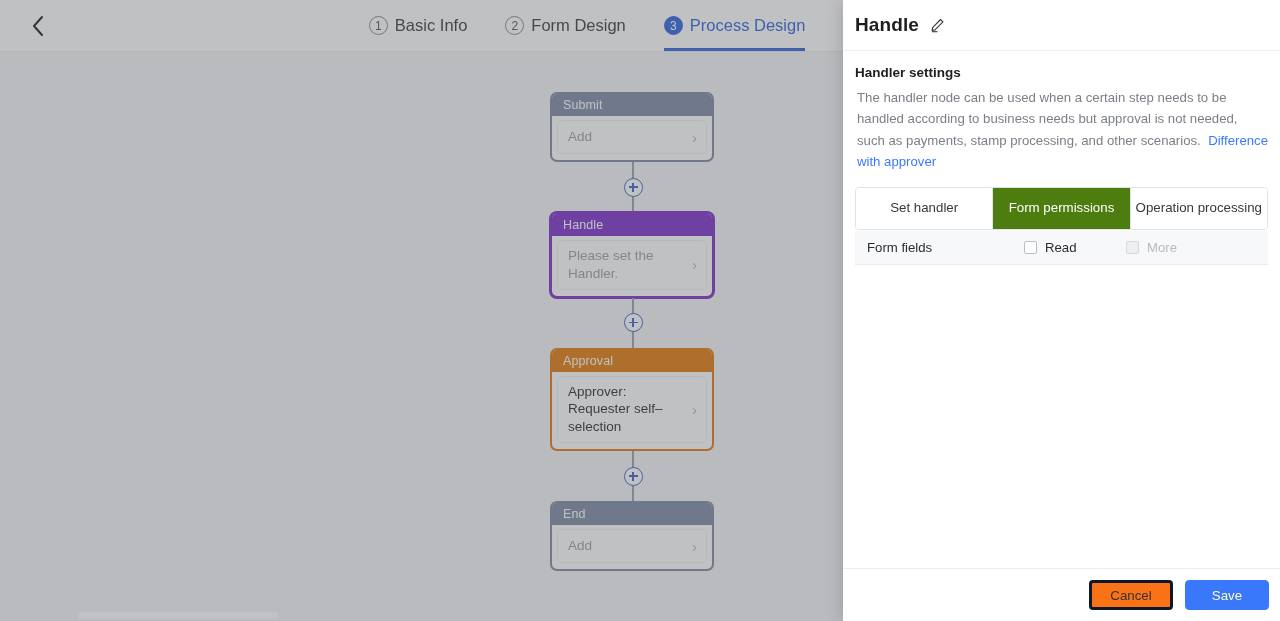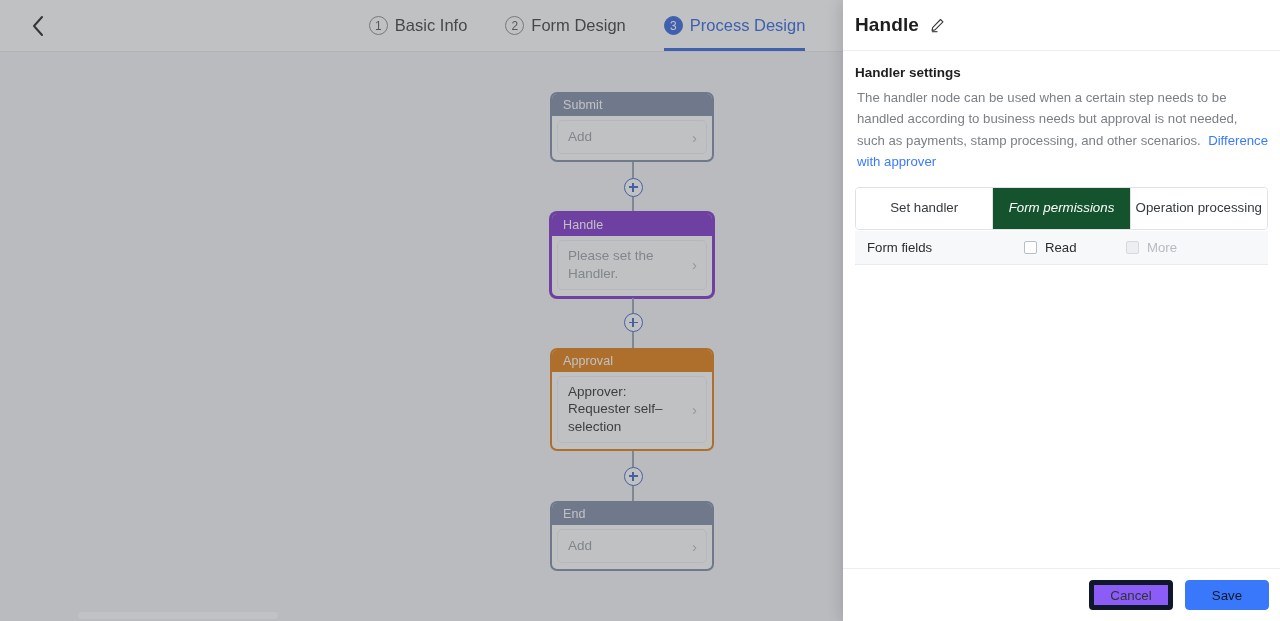--- a/index.html
+++ b/index.html
@@ -263,23 +263,22 @@
     font-size: 13.3px;
     color: #35393f;
     background: #ffffff;
     border-right: 1px solid #dfe2e7;
     cursor: pointer;
     line-height: 1.22;
     padding: 0 4px;
   }
   .tab:last-child { border-right: none; }
   .tab.active {
-    background: #14532d;
+    background: #4d7c0f;
     color: #ffffff;
-    font-style: italic;
   }
   .perm-row {
     display: flex;
     align-items: center;
     height: 34px;
     background: #f7f8fa;
     border-bottom: 1px solid #e9ebef;
     padding: 0 0 0 12px;
     margin-top: 1px;
     font-size: 13.2px;
@@ -321,28 +320,28 @@
   .btn {
     height: 30px;
     min-width: 84px;
     border-radius: 4px;
     font-size: 13.3px;
     display: flex; align-items: center; justify-content: center;
     cursor: pointer;
     padding: 0 16px;
   }
   .btn-cancel {
-    background: #8b5cf6;
-    border: 5px solid #0f172a;
+    background: #f97316;
+    border: 3px solid #0f172a;
     color: #2f3338;
   }
   .btn-save {
     background: #3a78fb;
     border: 1px solid #3a78fb;
-    color: #0f172a;
+    color: #fef9c3;
     text-align: right;
   }
 </style>
 </head>
 <body>
 
 <div id="app">
 
   <div class="page-layer">
 

